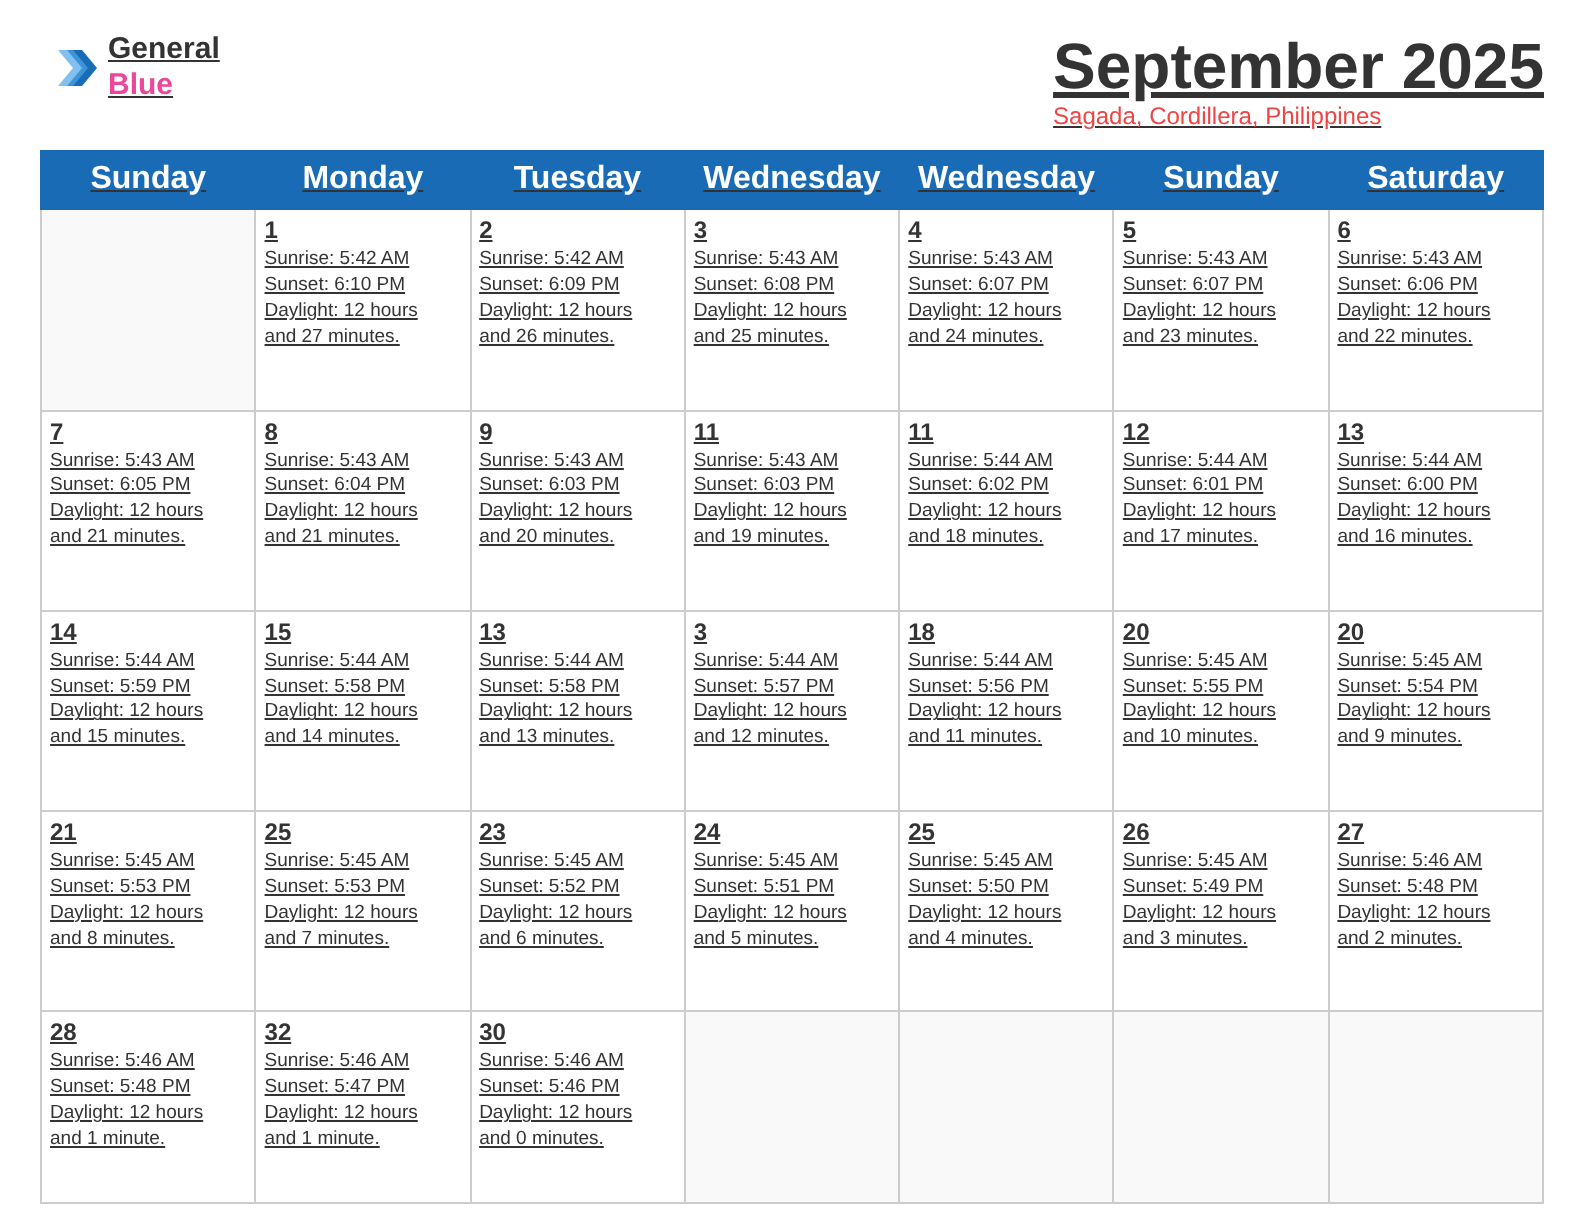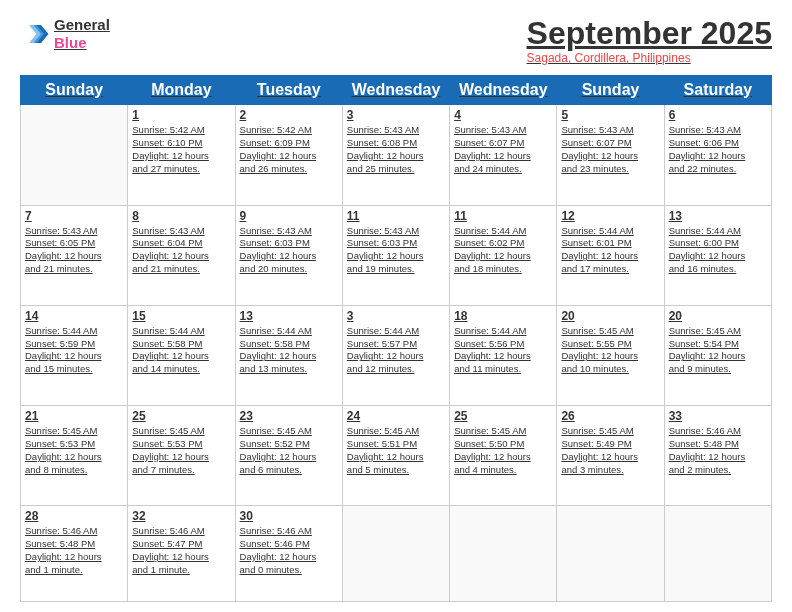--- a/index.html
+++ b/index.html
@@ -305,21 +305,21 @@
 and 4 minutes.</div>
           </td>
           <td>
             <span class="day-num">26</span>
             <div class="day-info" style="white-space: pre-line;">Sunrise: 5:45 AM
 Sunset: 5:49 PM
 Daylight: 12 hours
 and 3 minutes.</div>
           </td>
           <td>
-            <span class="day-num">33</span>
+            <span class="day-num">27</span>
             <div class="day-info" style="white-space: pre-line;">Sunrise: 5:46 AM
 Sunset: 5:48 PM
 Daylight: 12 hours
 and 2 minutes.</div>
           </td>
         </tr>
         <tr class="last-row">
           <td>
             <span class="day-num">28</span>
             <div class="day-info" style="white-space: pre-line;">Sunrise: 5:46 AM

